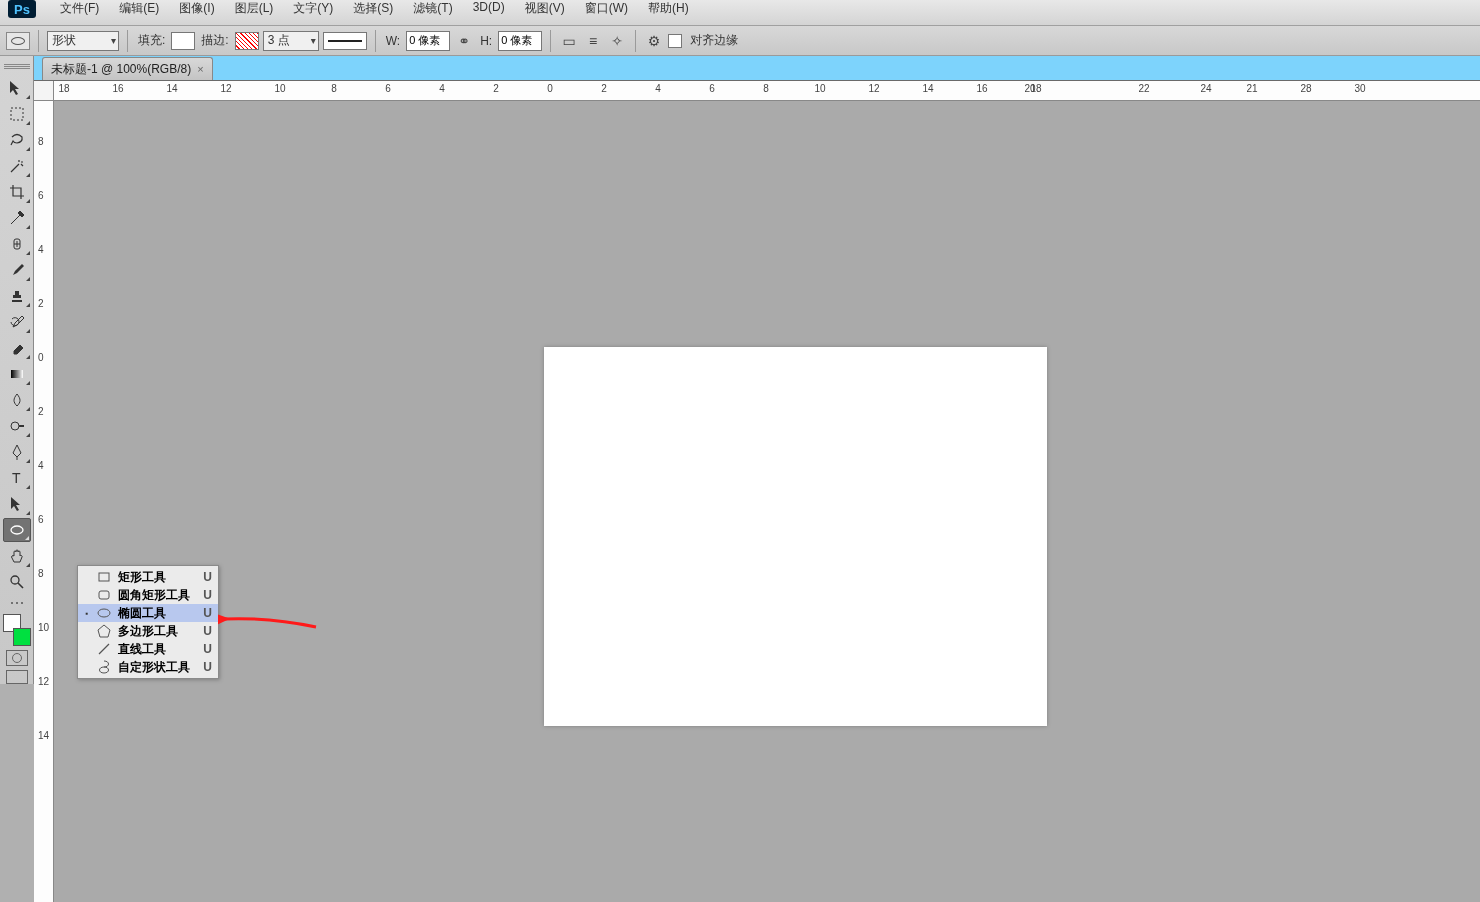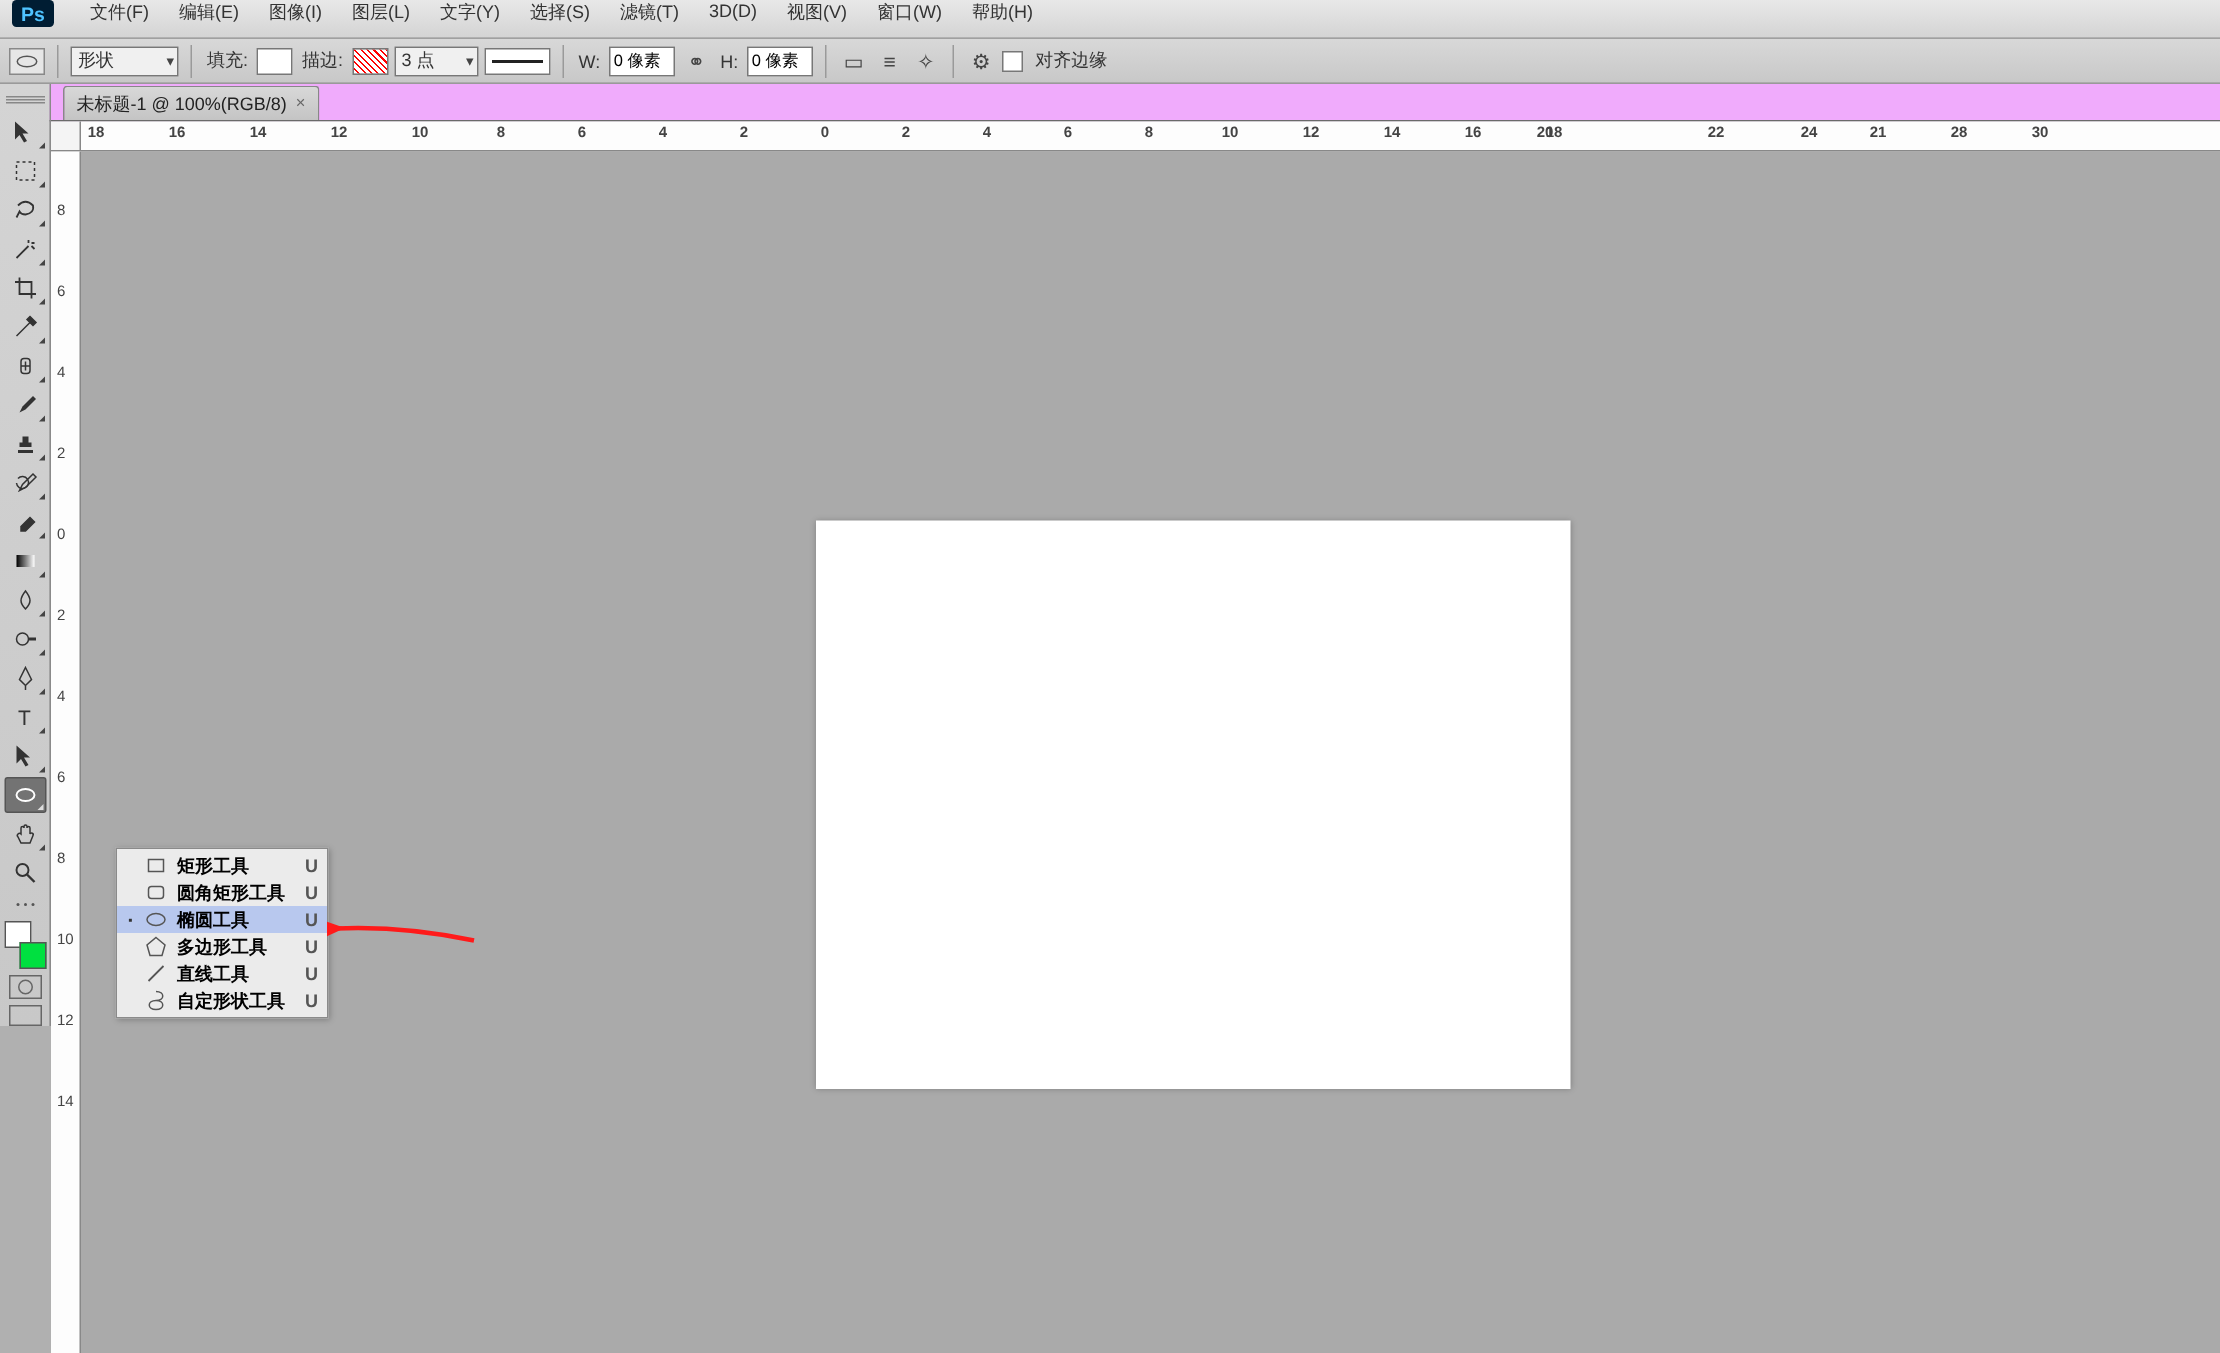--- a/index.html
+++ b/index.html
@@ -20,21 +20,21 @@
 .opts-label { padding: 0 2px; }
 .opts-swatch { width: 24px; height: 18px; border: 1px solid #777; background: #fff; }
 .opts-swatch.stroke { background: repeating-linear-gradient(45deg,#fff,#fff 2px,#f00 2px,#f00 3px); }
 .opts-dash { width: 44px; height: 18px; border: 1px solid #777; background: #fff; display: flex; align-items: center; justify-content: center; }
 .opts-dash span { display: block; width: 34px; height: 0; border-top: 2px solid #222; }
 .opts-txtbox { width: 44px; height: 20px; border: 1px solid #777; background: #fff; font-size: 11px; padding: 0 2px; }
 .opts-icon { width: 20px; height: 20px; display: flex; align-items: center; justify-content: center; color: #444; font-size: 14px; }
 .opts-chk { width: 14px; height: 14px; border: 1px solid #777; background: #fff; margin-right: 2px; }
 
 
-.tabbar { height: 25px; background: #f0abfc; display: flex; align-items: flex-end; padding-left: 42px; font-size: 12px; border-bottom: 1px solid #6a6a6a; }
+.tabbar { height: 25px; background: #7dd3fc; display: flex; align-items: flex-end; padding-left: 42px; font-size: 12px; border-bottom: 1px solid #6a6a6a; }
 .tab { height: 23px; background: linear-gradient(#d8d8d8,#c4c4c4); border: 1px solid #888; border-bottom: none; border-radius: 3px 3px 0 0; padding: 0 8px; display: flex; align-items: center; gap: 6px; color: #222; }
 .tab .close { color: #666; font-size: 11px; }
 
 
 .toolbox { position: absolute; left: 0; top: 56px; width: 34px; background: linear-gradient(#d4d4d4,#c8c8c8); border-right: 1px solid #8a8a8a; padding-top: 4px; display: flex; flex-direction: column; align-items: center; gap: 2px; }
 .toolbox .handle { width: 30px; height: 12px; display: flex; flex-direction: column; gap: 1px; justify-content: center; align-items: center; margin-bottom: 2px; }
 .toolbox .handle span { display: block; width: 26px; height: 1px; background: #888; }
 .tool { width: 28px; height: 24px; display: flex; align-items: center; justify-content: center; color: #333; position: relative; cursor: default; }
 .tool svg { width: 18px; height: 18px; }
 .tool.sel { background: #737373; border: 1px solid #555; border-radius: 2px; color: #eee; }
@@ -42,21 +42,21 @@
 .tool .tri { position: absolute; right: 1px; bottom: 1px; width: 0; height: 0; border-left: 4px solid transparent; border-bottom: 4px solid #444; }
 .toolbox .colors { width: 28px; height: 32px; position: relative; margin-top: 2px; }
 .toolbox .colors .fg { position: absolute; left: 0; top: 0; width: 18px; height: 18px; background: #fff; border: 1px solid #555; }
 .toolbox .colors .bg { position: absolute; right: 0; bottom: 0; width: 18px; height: 18px; background: #00e040; border: 1px solid #555; }
 .toolbox .mask-icon { width: 22px; height: 16px; border: 1px solid #666; display: flex; align-items: center; justify-content: center; margin-top: 2px; }
 .toolbox .mask-icon span { display:block; width:10px; height:10px; border-radius:50%; border: 1px solid #666; }
 .toolbox .screen { width: 22px; height: 14px; border: 1px solid #666; margin-top: 2px; }
 
 
 .workspace { position: absolute; left: 34px; top: 81px; right: 0; bottom: 0; background: #aaaaaa; }
-.ruler-h { position: absolute; left: 20px; top: 0; right: 0; height: 20px; background: #fdfdfd; border-bottom: 1px solid #888; font-size: 10px; color: #444; overflow: hidden; font-weight: bold; }
+.ruler-h { position: absolute; left: 20px; top: 0; right: 0; height: 20px; background: #fdfdfd; border-bottom: 1px solid #888; font-size: 10px; color: #444; overflow: hidden; }
 .ruler-h .ticklbl { position: absolute; top: 2px; transform: translateX(-50%); font-size: 10px; }
 .ruler-v { position: absolute; left: 0; top: 20px; width: 20px; bottom: 0; background: #fdfdfd; border-right: 1px solid #888; font-size: 10px; color: #444; overflow: hidden; }
 .ruler-v .ticklbl { position: absolute; left: 4px; transform: translateY(-50%); font-size: 10px; }
 .ruler-corner { position: absolute; left:0; top:0; width:20px; height:20px; background:#f4f4f4; border-right:1px solid #888; border-bottom:1px solid #888; }
 .canvas-area { position: absolute; left: 20px; top: 20px; right: 0; bottom: 0; background: #aaaaaa; }
 .canvas { position: absolute; left: 490px; top: 246px; width: 503px; height: 379px; background: #fff; box-shadow: 0 0 4px rgba(0,0,0,.25); }
 
 
 .flyout { position: absolute; left: 77px; top: 565px; width: 142px; background: #ebebeb; border: 1px solid #8a8a8a; box-shadow: 1px 1px 4px rgba(0,0,0,.25); font-size: 12px; padding: 2px 0; }
 .flyrow { display: flex; align-items: center; height: 18px; padding: 0 6px; gap: 6px; cursor: default; font-weight: bold; }

